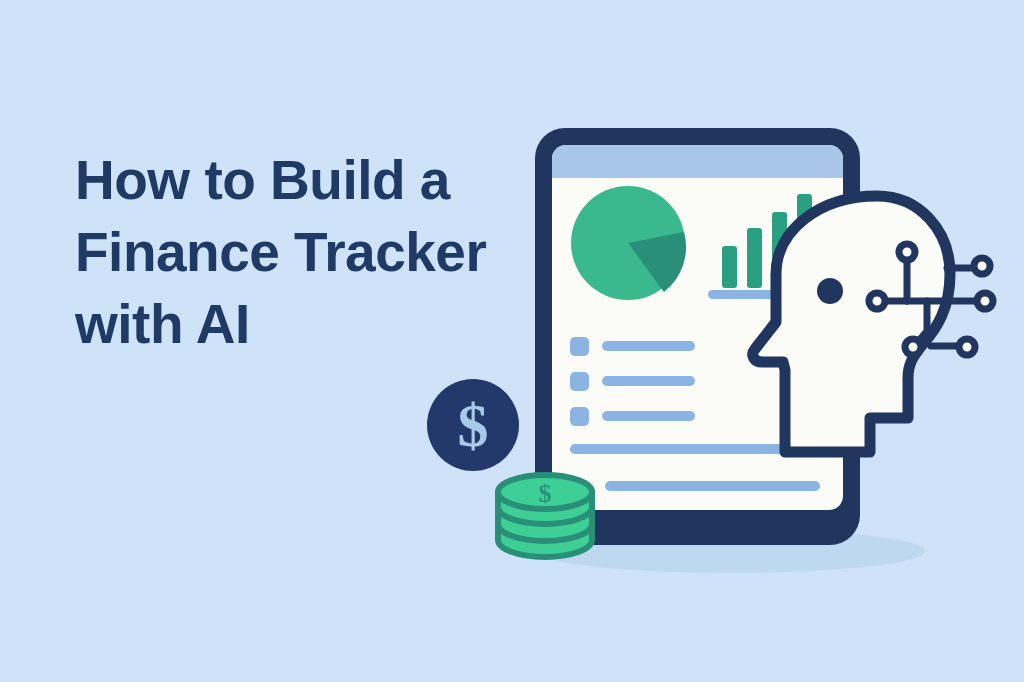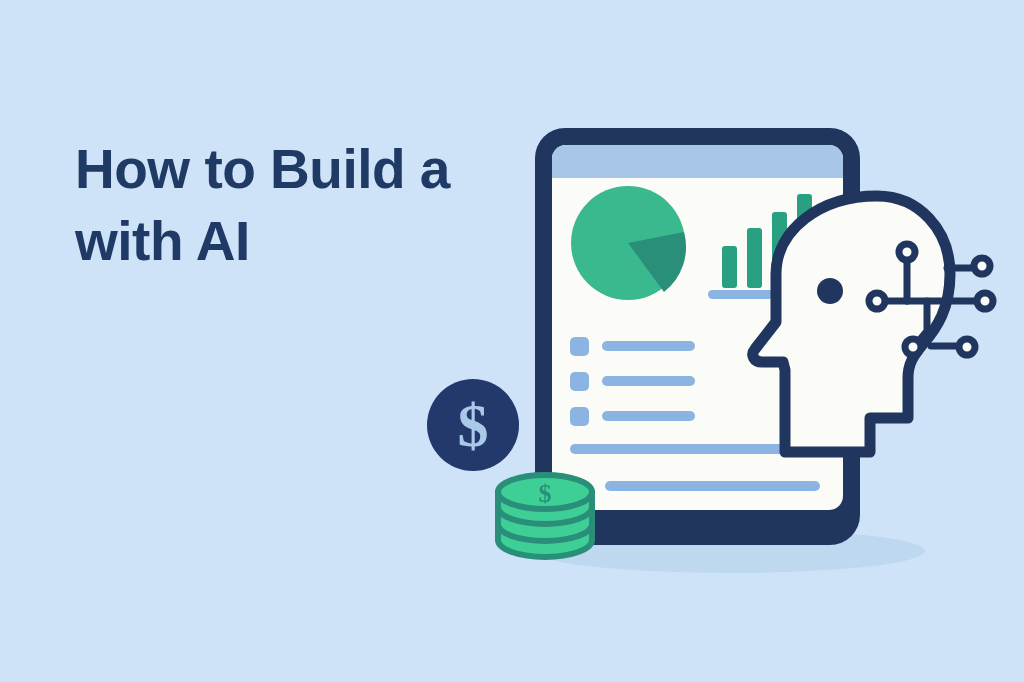--- a/index.html
+++ b/index.html
@@ -16,21 +16,21 @@
     position: relative;
     width: 1024px;
     height: 682px;
     background: #cfe3f8;
     overflow: hidden;
   }
   
   #headline {
     position: absolute;
     left: 75px;
-    top: 133px;
+    top: 144px;
     width: 470px;
   }
   #headline .line {
     font-family: "Liberation Sans", sans-serif;
     font-weight: bold;
     font-size: 55px;
     line-height: 72px;
     color: #1f3a64;
     letter-spacing: -0.5px;
     white-space: nowrap;
@@ -44,20 +44,21 @@
     height: 682px;
   }
 </style>
 </head>
 <body>
 
 <div id="canvas">
 
   <div id="headline">
     <div class="line">How to Build a</div>
+    <div class="line">Finance Tracker</div>
     <div class="line">with AI</div>
   </div>
 
   <svg id="illustration" viewBox="0 0 1024 682">
 
     <ellipse cx="730" cy="551" rx="195" ry="22" fill="#bed8f0"></ellipse>
 
     <g>
 
       <rect x="535" y="128" width="325" height="417" rx="30" ry="30" fill="#20365f"></rect>

